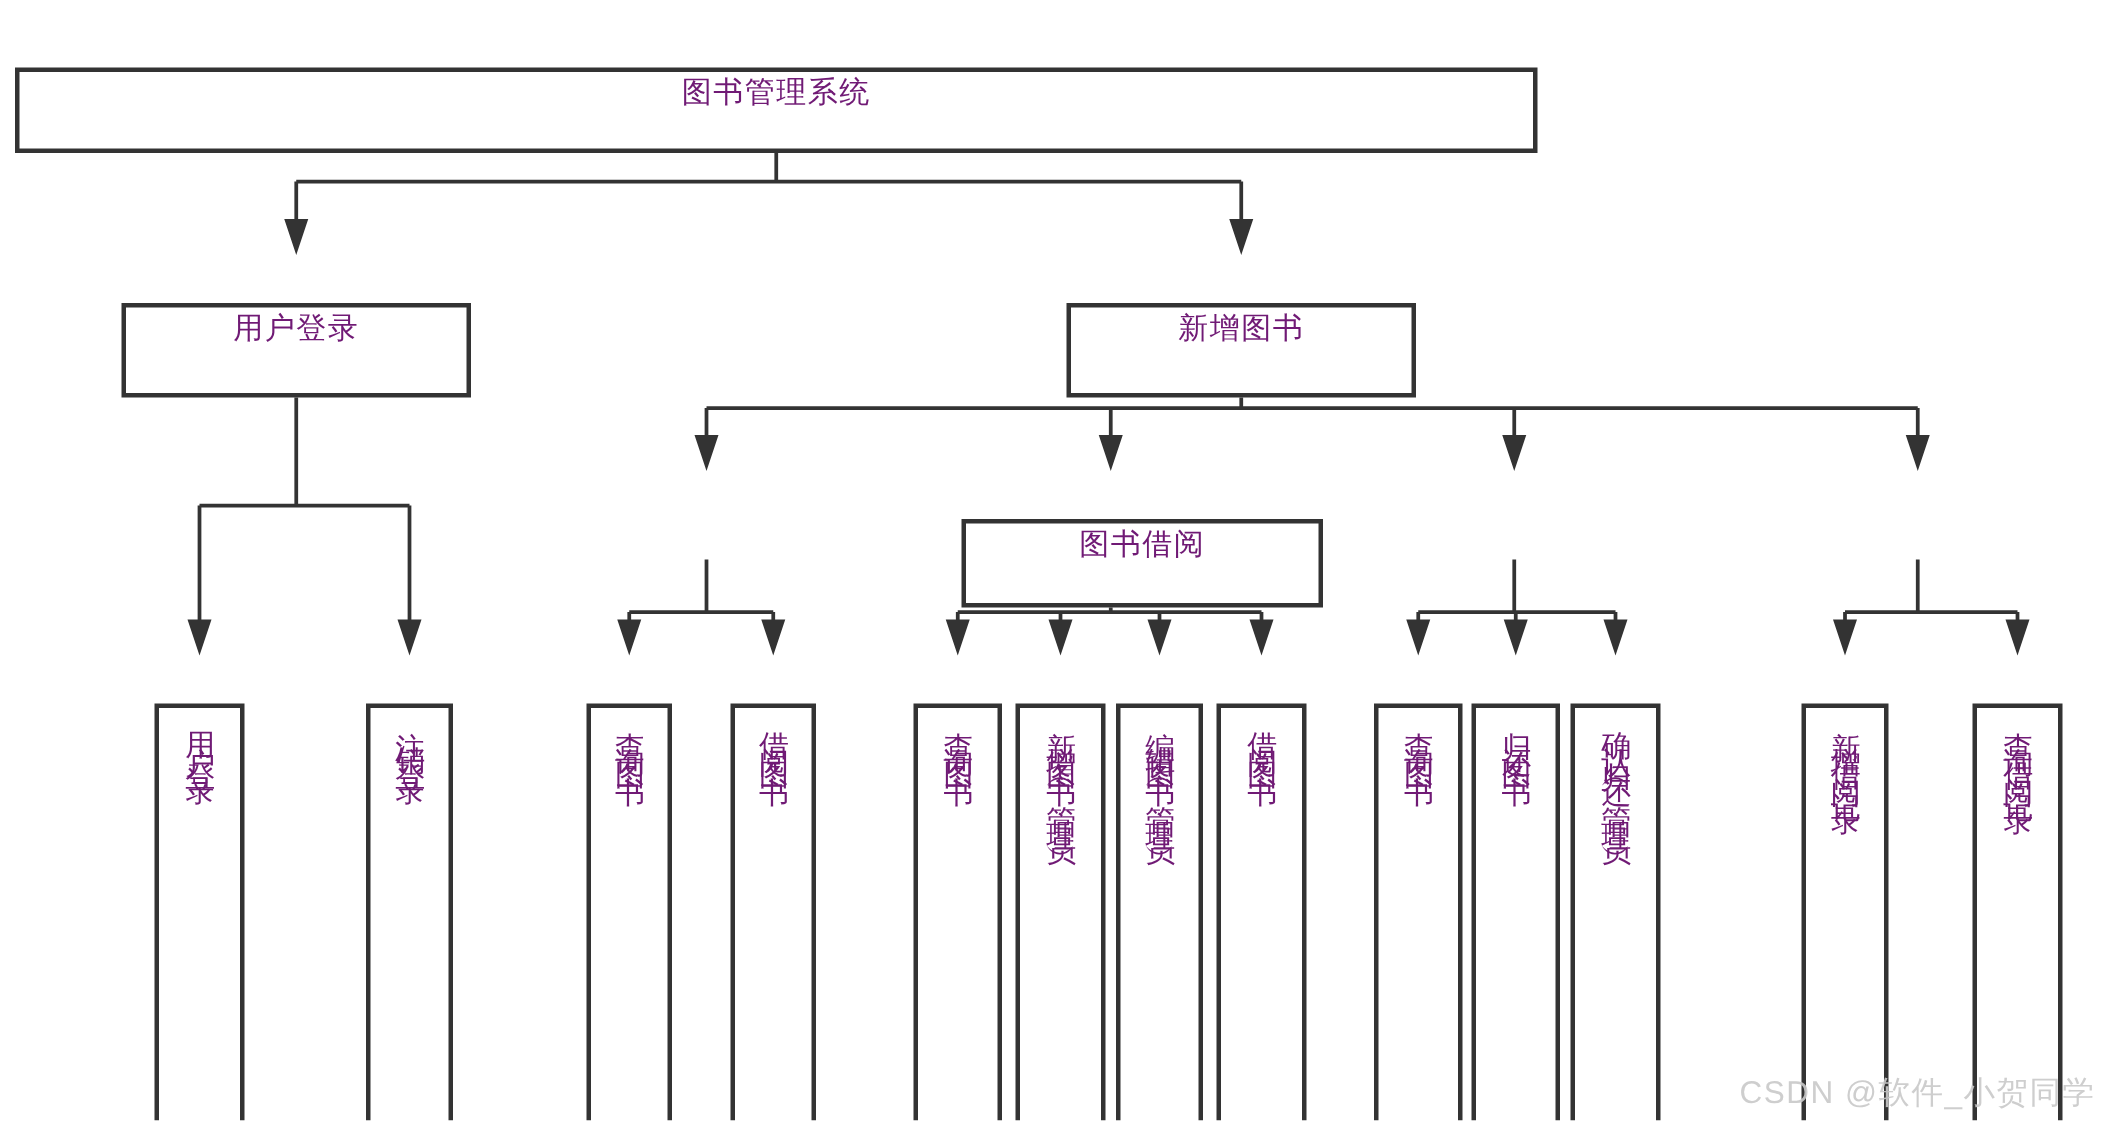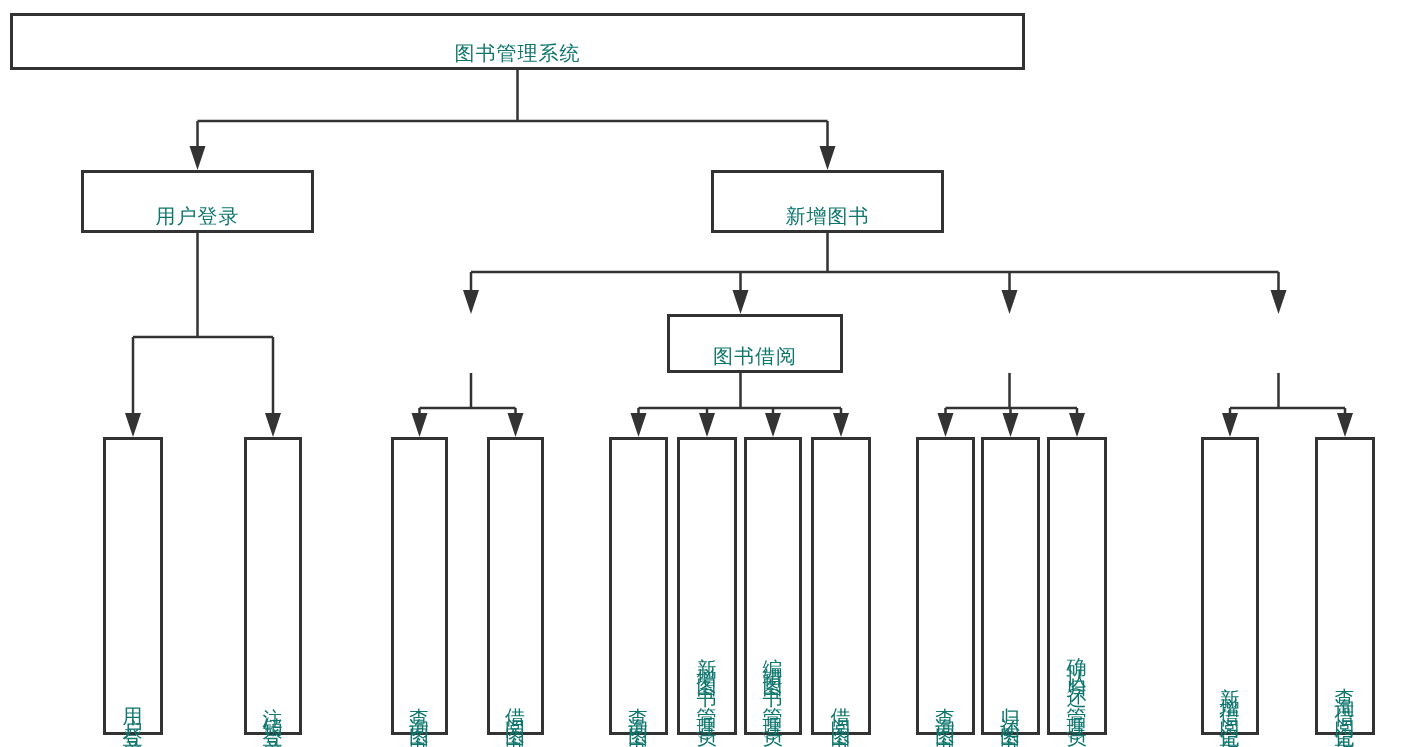--- a/index.html
+++ b/index.html
@@ -5,21 +5,21 @@
   html,body{margin:0;padding:0;background:#ffffff;}
   .stage{
     position:relative;width:1405px;height:747px;background:#ffffff;overflow:hidden;
     font-family:"Liberation Sans","DejaVu Sans",sans-serif;
   }
   .wires{position:absolute;left:0;top:0;z-index:1;}
   .wires .w{stroke:#333333;stroke-width:2.5;fill:none;}
   .wires .a{fill:#333333;stroke:none;}
   .node{
     position:absolute;box-sizing:border-box;border:3px solid #333333;background:#ffffff;
-    display:flex;align-items:flex-end;justify-content:center;color:#0f766e;z-index:2;
+    display:flex;align-items:flex-start;justify-content:center;color:#701a75;z-index:2;margin-top:32px;
   }
   .node.h span{font-size:20px;letter-spacing:1px;white-space:nowrap;}
   .node.v span{
     writing-mode:vertical-rl;text-orientation:mixed;
     font-size:20px;letter-spacing:10px;line-height:1.0;
   }
   .watermark{
     position:absolute;right:8px;bottom:5px;z-index:5;
     font-size:21px;color:#c9c9c9;letter-spacing:1px;white-space:nowrap;opacity:0.9;
   }
@@ -68,21 +68,21 @@
     <span>图书管理系统</span>
   </div>
 
   <div class="node h" style="left:81px;top:170px;width:233px;height:63px">
     <span>用户登录</span>
   </div>
   <div class="node h" style="left:711px;top:170px;width:233px;height:63px">
     <span>新增图书</span>
   </div>
 
-  <div class="node h" style="left:667px;top:314px;width:176px;height:59px">
+  <div class="node h" style="left:641px;top:314px;width:241px;height:59px">
     <span>图书借阅</span>
   </div>
 
   <div class="node v" style="left:103px;top:437px;width:60px;height:298px">
     <span>用户登录</span>
   </div>
   <div class="node v" style="left:244px;top:437px;width:58px;height:298px">
     <span>注销登录</span>
   </div>
 
@@ -116,14 +116,15 @@
     <span>确认归还（管理员）</span>
   </div>
 
   <div class="node v" style="left:1201px;top:437px;width:58px;height:298px">
     <span>新增借阅记录</span>
   </div>
   <div class="node v" style="left:1315px;top:437px;width:60px;height:298px">
     <span>查询借阅记录</span>
   </div>
 
+  <div class="watermark">CSDN @软件_小贺同学</div>
 
 </div>
 
 </body></html>

